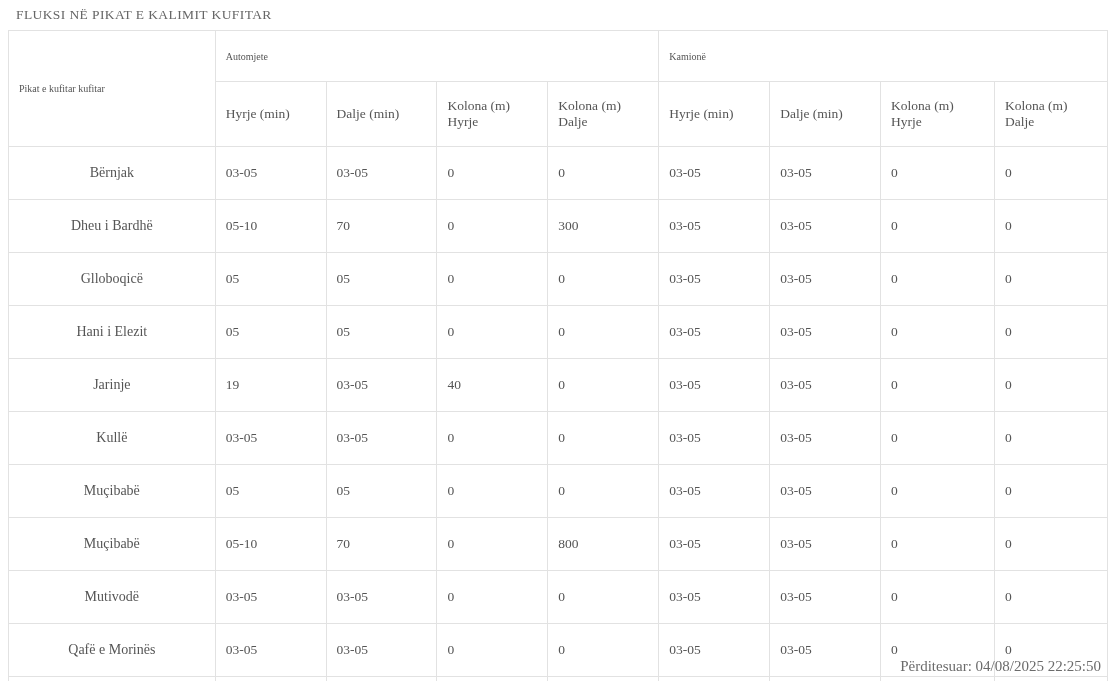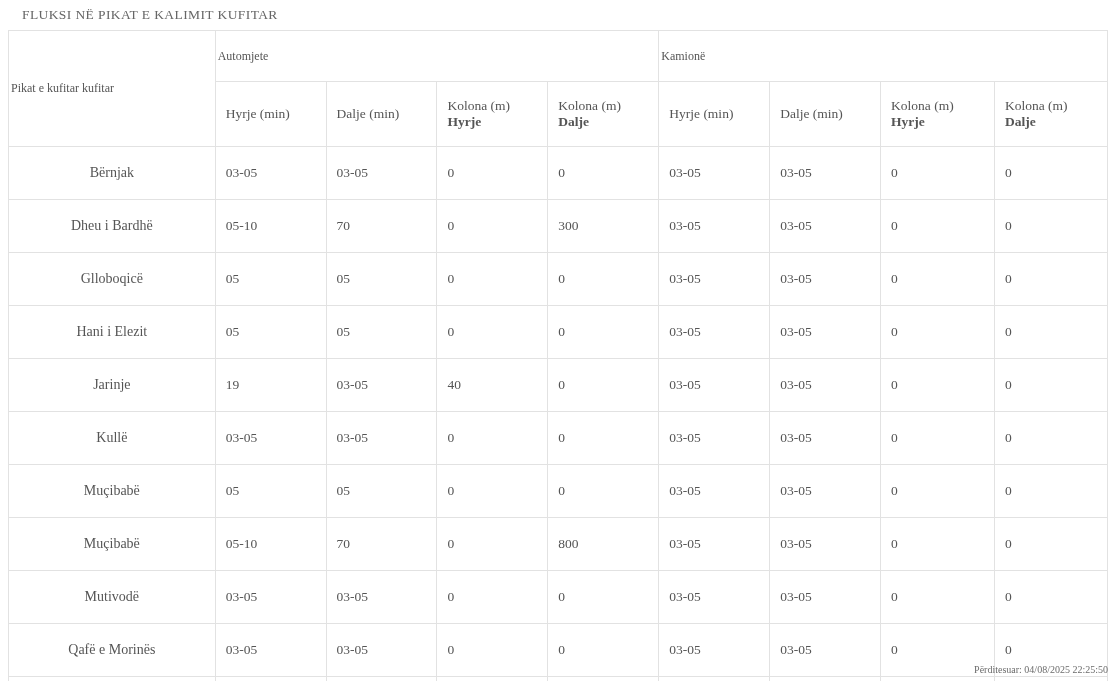--- a/index.html
+++ b/index.html
@@ -18,42 +18,42 @@
     width: 1116px;
     height: 681px;
     position: relative;
     box-sizing: border-box;
   }
   .page-title {
     font-family: "Liberation Serif", serif;
     font-size: 13.5px;
     letter-spacing: 0.4px;
     color: #666666;
-    padding: 7px 0 7px 22px;
+    padding: 7px 0 7px 16px;
     text-transform: uppercase;
   }
   table.flux {
     border-collapse: collapse;
     width: 1100px;
     margin-left: 8px;
     table-layout: fixed;
     background: #ffffff;
   }
   table.flux th, table.flux td {
     border: 1px solid #e2e2e2;
     text-align: left;
     vertical-align: middle;
     font-weight: normal;
     color: #555555;
   }
   
   .hdr-group th {
     height: 38px;
-    padding: 6px 2px;
-    font-size: 12px;
+    padding: 6px 10px;
+    font-size: 10px;
     color: #5a5a5a;
     margin-left: 40px;
   }
   .hdr-sub th {
     height: 52px;
     padding: 6px 10px;
     font-size: 13.5px;
     color: #5a5a5a;
     vertical-align: middle;
   }
@@ -74,26 +74,26 @@
   }
   .col-name   { width: 205px; }
   .col-a1     { width: 110px; }
   .col-a2     { width: 110px; }
   .col-a3     { width: 110px; }
   .col-a4     { width: 110px; }
   .col-k1     { width: 110px; }
   .col-k2     { width: 110px; }
   .col-k3     { width: 113px; }
   .col-k4     { width: 112px; }
-  .sub-line2 { display: block; font-weight: bold; }
+  .sub-line2 { display: block; }
   .footer {
     position: absolute;
-    right: 8px;
+    right: 15px;
     bottom: 6px;
-    font-size: 10px;
+    font-size: 15px;
     color: #6b6b6b;
     font-family: "Liberation Serif", serif;
   }
 </style>
 </head>
 <body>
 
 <div class="page">
 
   <div class="page-title">FLUKSI NË PIKAT E KALIMIT KUFITAR</div>

